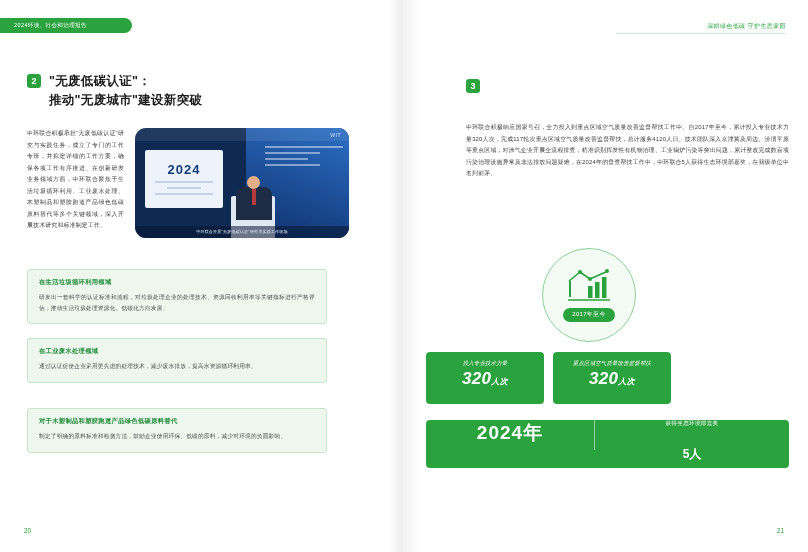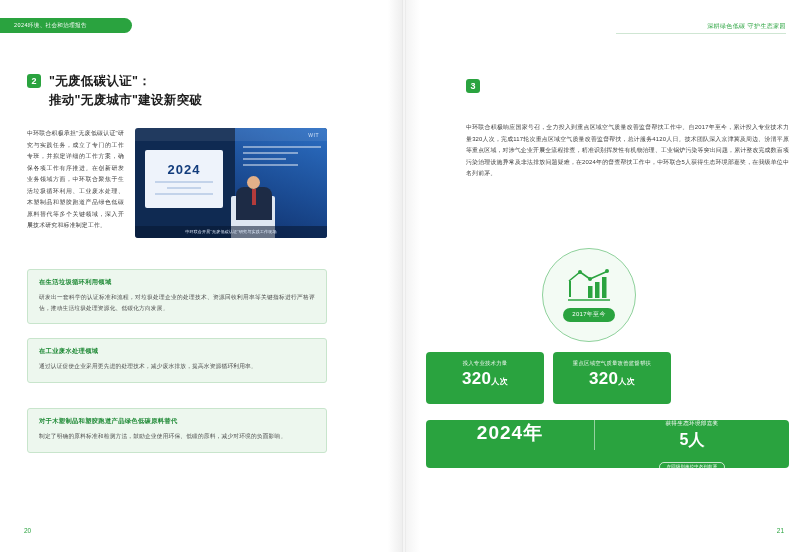--- a/index.html
+++ b/index.html
@@ -100,23 +100,24 @@
     font-size: 5.9px;
     line-height: 11.5px;
     letter-spacing: .2px;
     text-align: justify;
   }
 
   .photo {
     position: absolute;
     left: 135px; top: 128px;
     width: 192px; height: 110px;
-    border-radius: 3px;
+    border-radius: 11px;
     overflow: hidden;
     background: #0f2a52;
+    padding-left: 22px;
   }
   .photo .scr-left {
     position: absolute; left: 0; top: 0;
     width: 52%; height: 100%;
     background: linear-gradient(160deg, #1d4fa0 0%, #17archive 0%, #173f86 60%, #0e2a5c 100%);
   }
   .photo .scr-right {
     position: absolute; right: 0; top: 0;
     width: 48%; height: 100%;
     background: linear-gradient(200deg, #2c6fc4 0%, #1b4c94 55%, #10306a 100%);
@@ -258,20 +259,21 @@
   }
   .stat {
     width: 118px;
     height: 52px;
     border-radius: 4px;
     background: #2aa33f;
     color: #ffffff;
     box-sizing: border-box;
     padding: 7px 8px 0 8px;
     text-align: center;
+    font-style: italic;
   }
   .stat .cap {
     font-size: 5.4px;
     line-height: 8px;
     letter-spacing: .2px;
     opacity: .95;
   }
   .stat .val {
     font-size: 17px;
     font-weight: bold;
@@ -299,21 +301,21 @@
   }
   .award .divider {
     width: 1px; height: 30px;
     background: rgba(255,255,255,.5);
   }
   .award .rightwrap {
     flex: 1;
     text-align: center;
   }
   .award .rightwrap .t1 { font-size: 5.6px; letter-spacing: .3px; }
-  .award .rightwrap .t2 { font-size: 16px; font-weight: bold; margin: 2px 0 3px 0; }
+  .award .rightwrap .t2 { font-size: 12px; font-weight: bold; margin: 18px 0 3px 0; }
   .award .rightwrap .pill {
     display: inline-block;
     border: 1px solid rgba(255,255,255,.75);
     border-radius: 7px;
     font-size: 4.4px;
     padding: 1.5px 7px;
     letter-spacing: .2px;
   }
 
   .folio {

